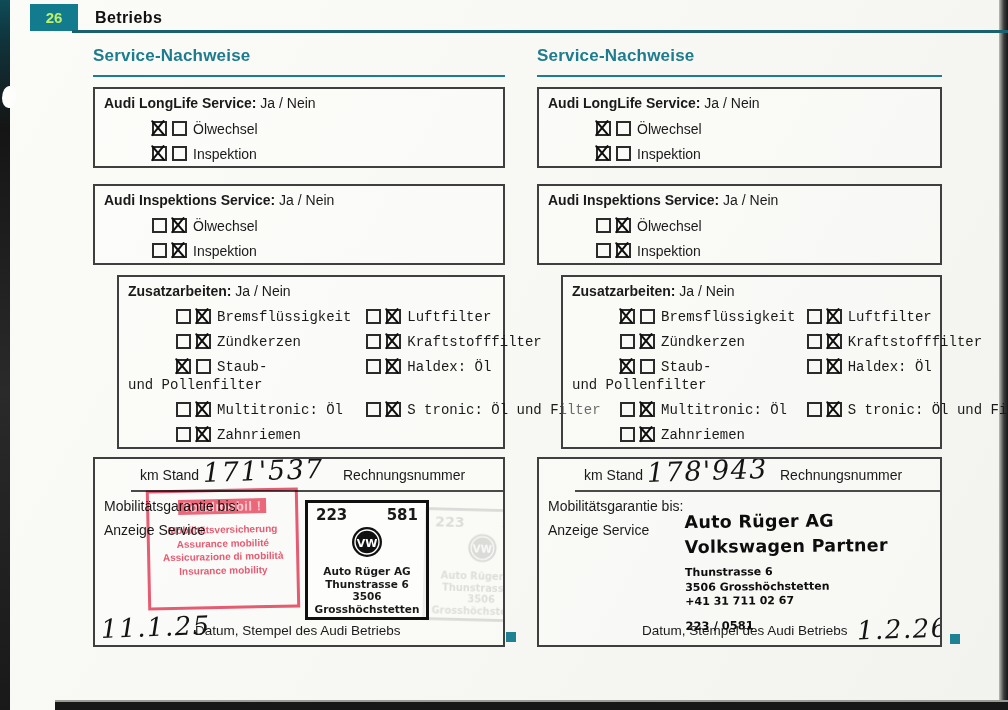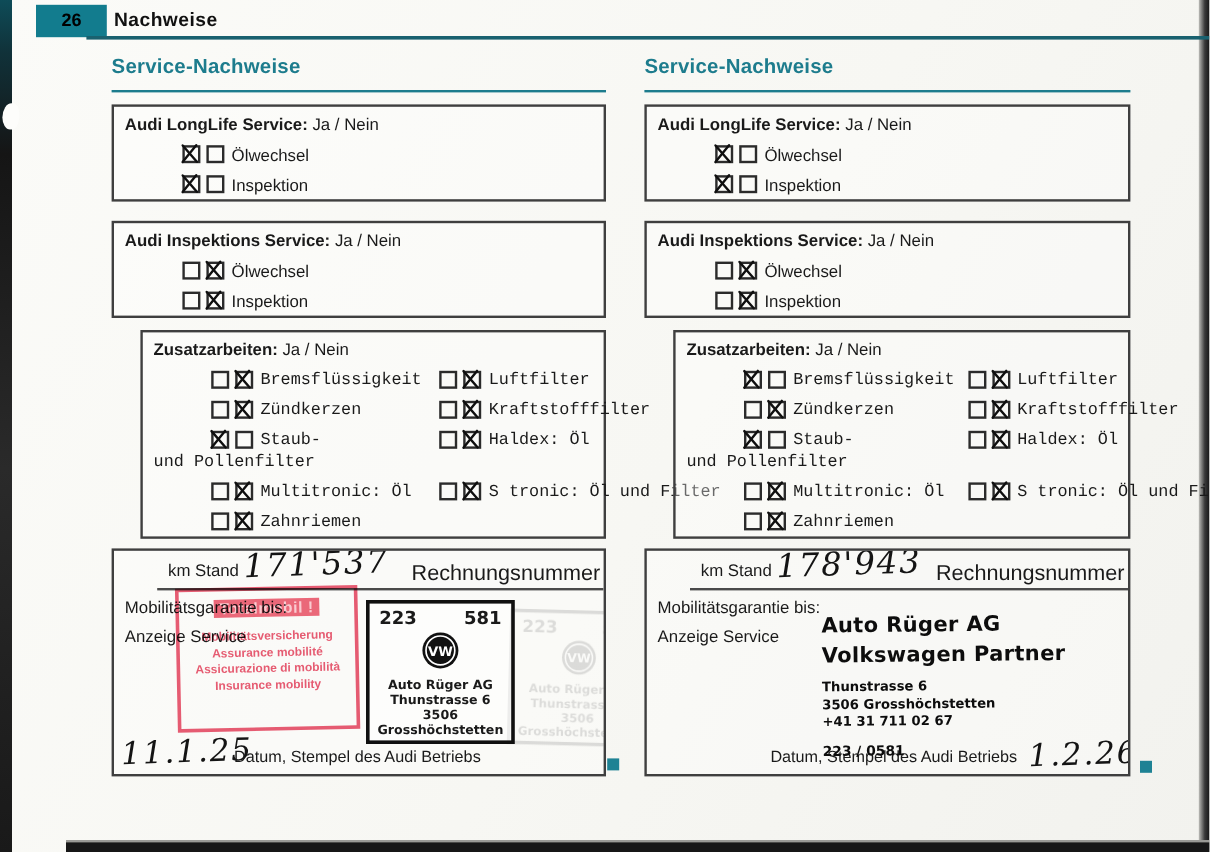--- a/index.html
+++ b/index.html
@@ -8,21 +8,21 @@
 
   
   .edge-left{position:absolute; left:0; top:0; width:10px; height:710px;
     background:linear-gradient(#0e4c58 0%, #10323a 6%, #151515 18%, #2a2a2a 55%, #191919 100%);}
   .edge-left-blob{position:absolute; left:2px; top:86px; width:14px; height:22px; background:#fdfdfb; border-radius:60% 40% 50% 50%;}
   .edge-right{position:absolute; right:0; top:0; width:9px; height:710px;
     background:linear-gradient(90deg,#bdbdb9, #3a3a3a 55%, #161616);}
   .edge-bottom{position:absolute; left:55px; right:0; bottom:0; height:8px; background:#171717; box-shadow:0 -2px 0 #9a9a96;}
 
   
-  .pagenum{position:absolute; left:30px; top:4px; width:59px; height:27px; background:#127c8e; color:#000000; font-weight:bold; font-size:15px; display:flex; align-items:center; justify-content:center;}
+  .pagenum{position:absolute; left:30px; top:4px; width:48px; height:27px; background:#127c8e; color:#bef264; font-weight:bold; font-size:15px; display:flex; align-items:center; justify-content:center;}
   .pagetitle{position:absolute; left:95px; top:9px; font-size:16px; font-weight:bold; letter-spacing:0.4px; color:#111;}
   .header-rule{position:absolute; left:72px; right:0; top:30px; height:3px; background:#19616f;}
 
   
   .col{position:absolute; top:46px; width:412px;}
   .col-left{left:93px;}
   .col-right{left:537px; width:405px;}
   .col-heading{margin:0; color:#1d7c8d; font-size:17px; font-weight:bold; letter-spacing:0.2px; padding-bottom:9px; border-bottom:2.5px solid #1d7c8d;}
 
   .box{border:2px solid #3f3f3f; padding:6px 9px 4px 9px; position:relative; background:rgba(255,255,255,0.35);}
@@ -45,21 +45,21 @@
   .cb{width:11px; height:11px; border:2px solid #2b2b2b; position:relative; flex:none;}
   .marked-ja .cb:first-child::before, .marked-ja .cb:first-child::after,
   .marked-nein .cb:last-child::before, .marked-nein .cb:last-child::after{
     content:""; position:absolute; width:20px; height:2.4px; background:#0f0f0f; border-radius:2px; top:4px; left:-6px;}
   .marked-ja .cb:first-child::before, .marked-nein .cb:last-child::before{transform:rotate(49deg);}
   .marked-ja .cb:first-child::after,  .marked-nein .cb:last-child::after{transform:rotate(-51deg);}
 
   
   .km-row{position:absolute; top:0; left:0; right:0; height:31px; border-bottom:2px solid #4a4a4a;margin-left:36px;}
   .km-label{position:absolute; left:9px; top:8px; font-size:14px;}
-  .invoice-label{position:absolute; left:212px; top:8px; font-size:18px;}
+  .invoice-label{position:absolute; left:212px; top:8px; font-size:14px;}
   .col-right .invoice-label{left:205px;}
   .hand{font-family:"DejaVu Serif", serif; font-style:italic; display:inline-block; transform:rotate(-2deg); letter-spacing:1.5px; color:#141414;}
   .km-value{position:absolute; left:72px; top:-4px; font-size:27px;}
   .mobility{position:absolute; left:9px; top:39px; font-size:14px;}
   .anzeige{position:absolute; left:9px; top:63px; font-size:14px;}
   .anzeige b{font-weight:normal;}
   .date-value{position:absolute; left:6px; bottom:3px; font-size:26px;}
   .date-label{position:absolute; left:100px; bottom:7px; font-size:13.5px;}
   .col-right .date-label{left:103px;}
   .col-right .date-value{left:318px; bottom:1px;}
@@ -89,21 +89,21 @@
 </head>
 <body>
 
 <div class="page">
   <div class="edge-left"></div>
   <div class="edge-left-blob"></div>
   <div class="edge-right"></div>
   <div class="edge-bottom"></div>
 
   <div class="pagenum">26</div>
-  <div class="pagetitle">Nachweise</div>
+  <div class="pagetitle">Betriebs</div>
   <div class="header-rule"></div>
 
   <section class="col col-left">
     <h2 class="col-heading">Service-Nachweise</h2>
 
     <div class="box box-a">
       <div class="box-title">
         <b>Audi LongLife Service:</b>
         <span>Ja / Nein</span>
       </div>

